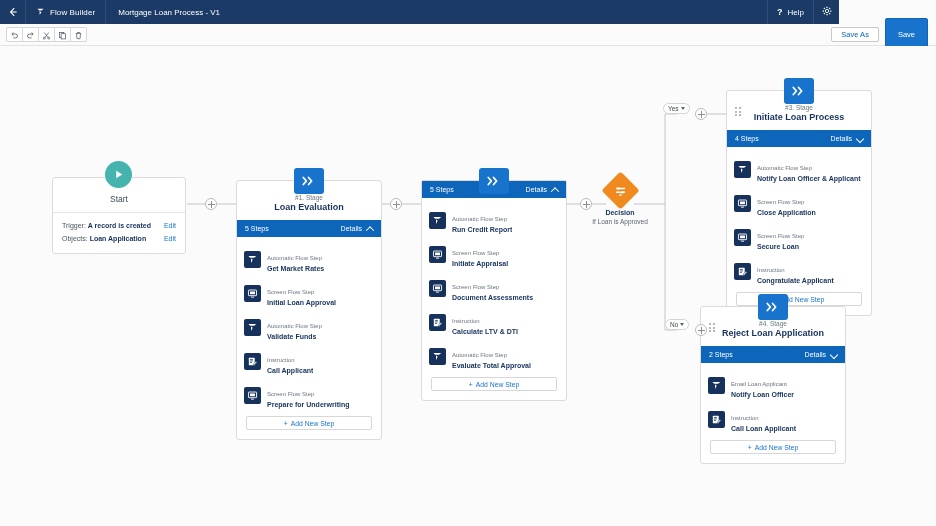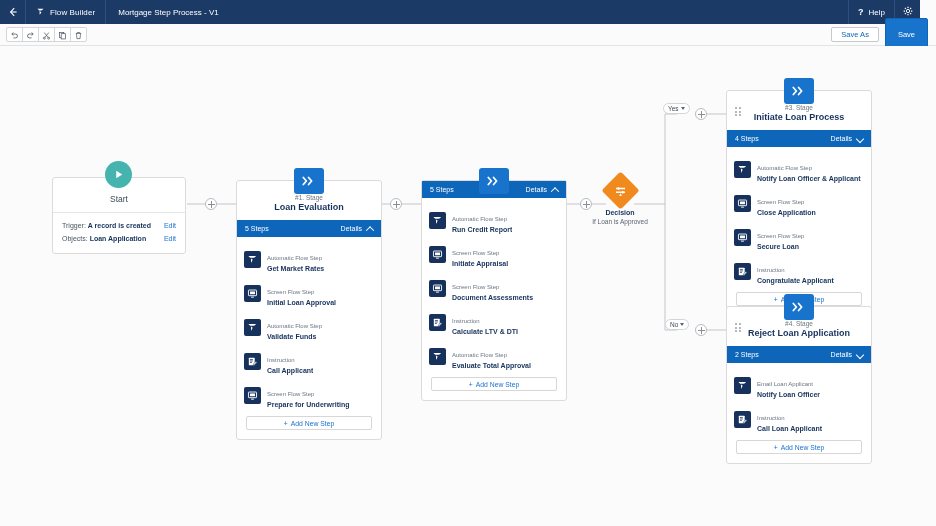--- a/index.html
+++ b/index.html
@@ -7,21 +7,21 @@
     margin: 0; padding: 0;
     width: 936px; height: 526px;
     font-family: "Liberation Sans", sans-serif;
     background: #fbfbfb;
     overflow: hidden;
   }
 
   
   .app-header {
     position: absolute; top: 0; left: 0;
-    width: 920px; height: 24px;
+    width: 839px; height: 24px;
     background: #1b3a66;
     display: flex; align-items: stretch;
     color: #ffffff;
     font-size: 8px;
   }
   .hdr-back {
     width: 26px; display: flex; align-items: center; justify-content: center;
     border-right: 1px solid #2e4f7d;
     cursor: pointer;
   }
@@ -253,21 +253,21 @@
     </span>
   </div>
   <div class="hdr-app">
     <span>
       <svg width="9" height="9" viewBox="0 0 10 10">
         <path d="M1.5 2 H8.5 L6 4 H3.6 L6 6 L4 8.6 L4 4.2 Z" fill="#ffffff"></path>
       </svg>
     </span>
     <span class="hdr-app-label">Flow Builder</span>
   </div>
-  <div class="hdr-title">Mortgage Step Process - V1</div>
+  <div class="hdr-title">Mortgage Loan Process - V1</div>
   <div class="hdr-spacer"></div>
   <div class="hdr-help">
     <span class="hdr-help-q">?</span>
     <span>Help</span>
   </div>
   <div class="hdr-gear">
     <span>
       <svg width="10" height="10" viewBox="0 0 12 12">
         <circle cx="6" cy="6" r="2" fill="none" stroke="#ffffff" stroke-width="1.1"></circle>
         <g stroke="#ffffff" stroke-width="1.5">
@@ -666,21 +666,21 @@
           <span class="step-label" style="display:block">Congratulate Applicant</span>
         </span>
       </div>
       <div class="add-step">
         <span>+</span>
         <span>Add New Step</span>
       </div>
     </div>
   </div>
 
-  <div class="stage" style="left:726px; top:260px;">
+  <div class="stage" style="left:700px; top:260px;">
     <div class="stage-badge">
       <svg width="14" height="10" viewBox="0 0 16 10">
         <path d="M1.5 1 L5 5 L1.5 9" fill="none" stroke="#ffffff" stroke-width="2" stroke-linecap="round" stroke-linejoin="round"></path>
         <path d="M7.5 1 L11 5 L7.5 9" fill="none" stroke="#ffffff" stroke-width="2" stroke-linecap="round" stroke-linejoin="round"></path>
       </svg>
     </div>
     <div class="stage-head">
       <span class="grip">
         <i></i>
           <i></i>

